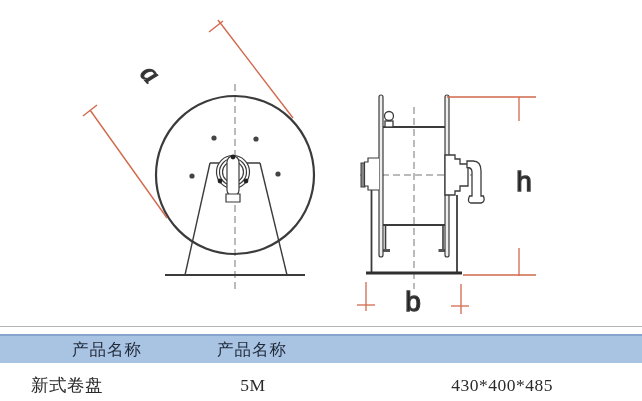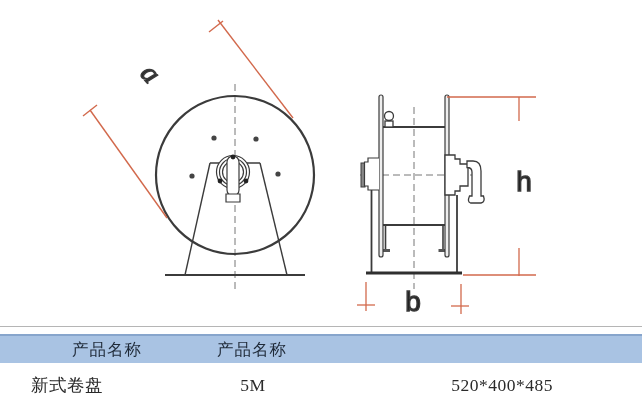--- a/index.html
+++ b/index.html
@@ -130,16 +130,16 @@
   <div id="divider"></div>
 
   <div id="thead">
     <span class="hcell c1">产品名称</span>
     <span class="hcell c2">产品名称</span>
   </div>
 
   <div id="trow">
     <span class="dcell d1">新式卷盘</span>
     <span class="dcell d2">5M</span>
-    <span class="dcell d3">520*400*485</span>
+    <span class="dcell d3">430*400*485</span>
   </div>
 
 </div>
 
 </body></html>

